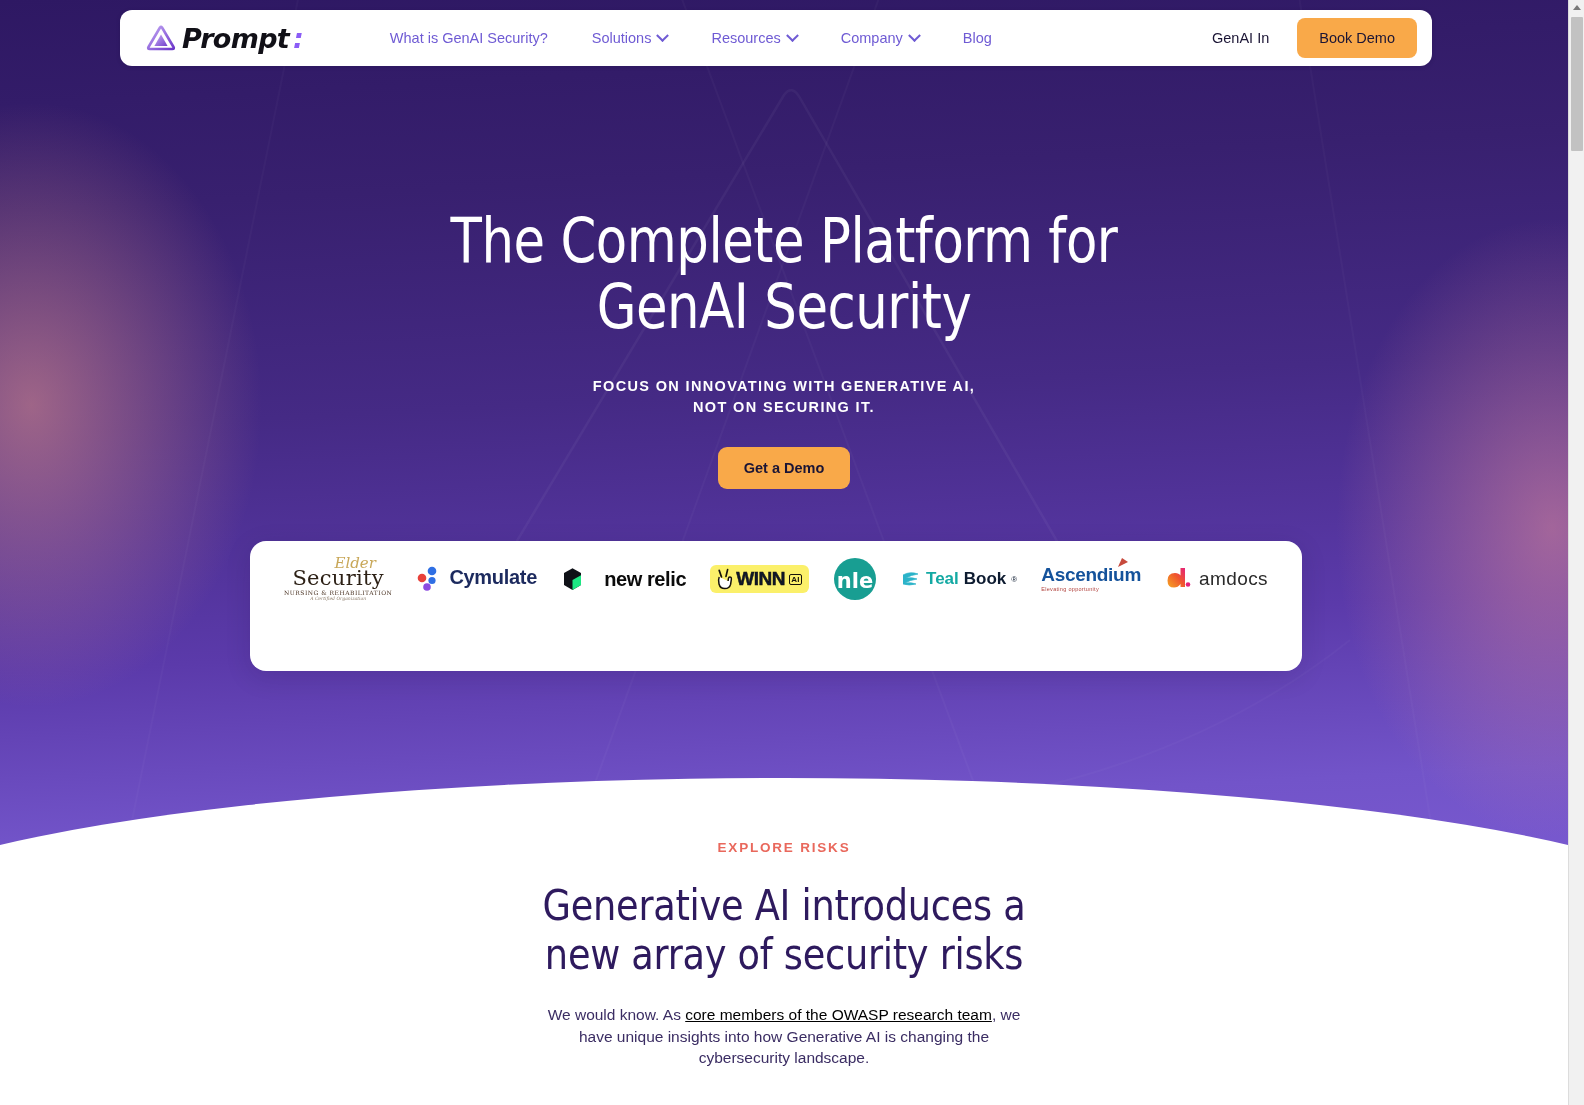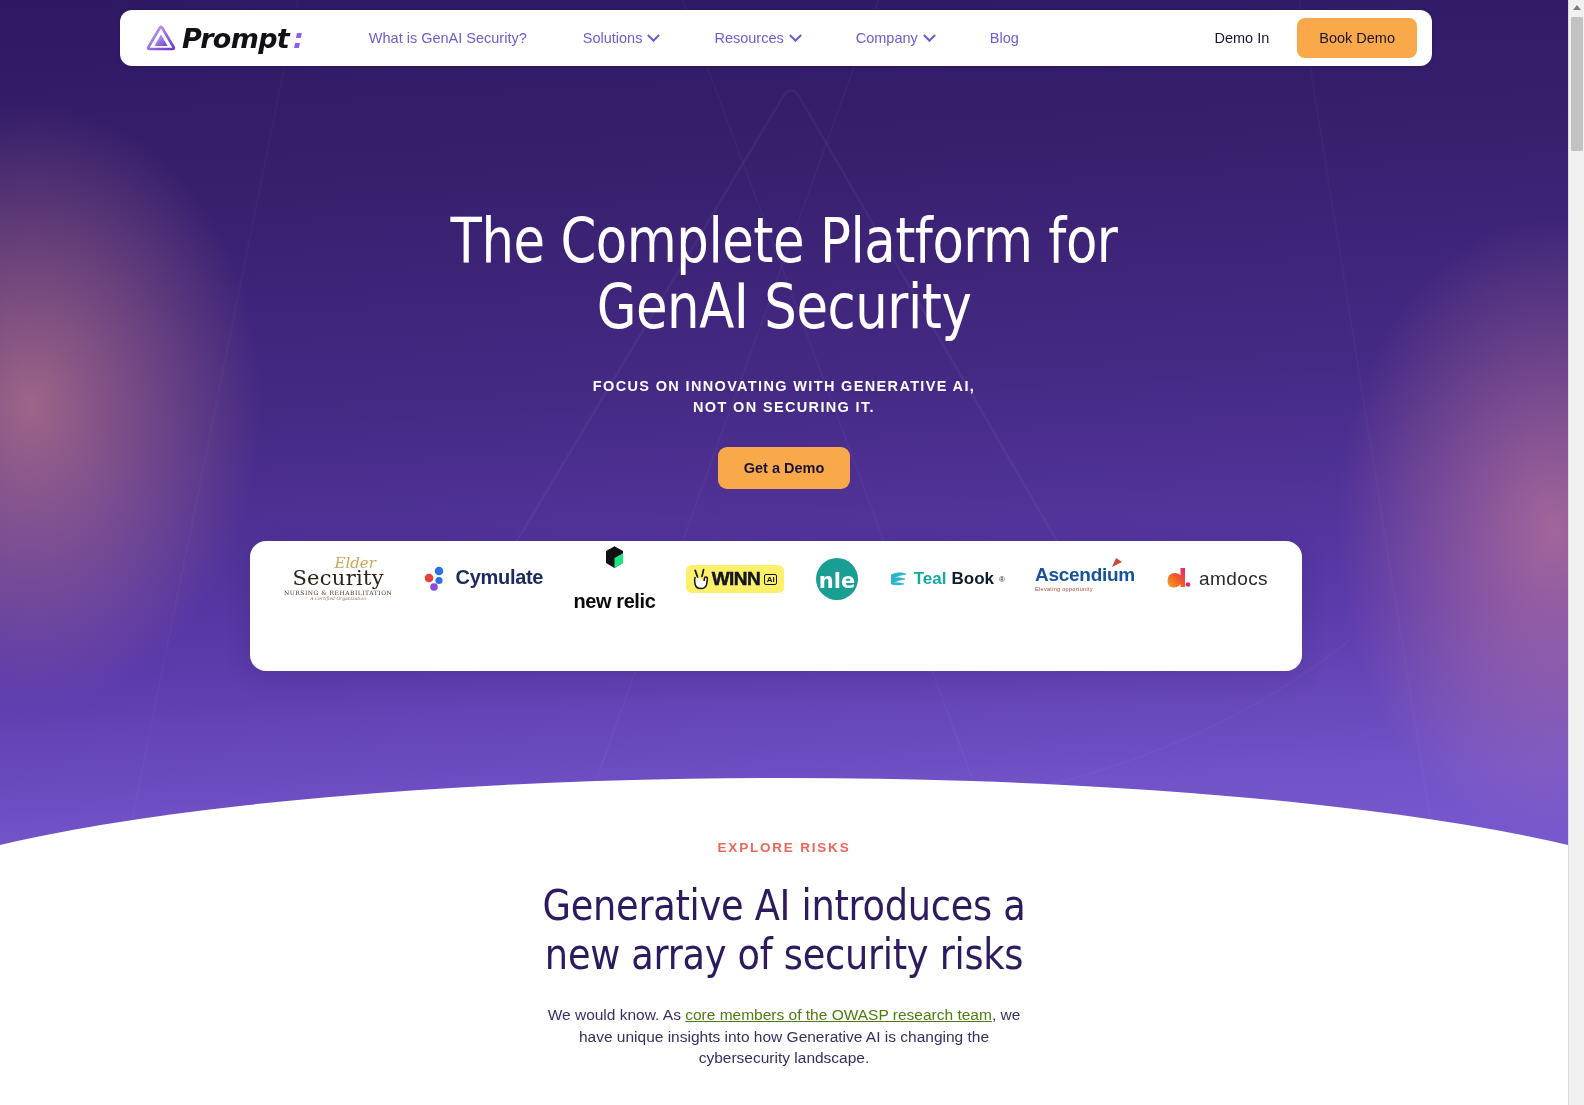--- a/index.html
+++ b/index.html
@@ -70,21 +70,21 @@
   }
   .brand-colon {
     font-family: "DejaVu Sans", sans-serif;
     font-weight: bold; font-style: italic;
     font-size: 27px; color: #8b5cf6; line-height: 1;
     margin-left: -2px;
   }
 
   #nav-links {
     display: flex; align-items: center;
-    margin-left: 65px; gap: 56px;
+    margin-left: 86px; gap: 44px;
   }
   .nav-link {
     display: flex; align-items: center; gap: 7px;
     font-size: 14.5px; color: #6f5bd4;
     white-space: nowrap; cursor: pointer;
   }
   .chev {
     display: inline-block; width: 9px; height: 9px;
     border-right: 2px solid #6f5bd4;
     border-bottom: 2px solid #6f5bd4;
@@ -173,21 +173,21 @@
   }
 
   
   .lg-cymulate {
     display: flex; align-items: flex-start; gap: 9px;
   }
   .lg-cymulate .txt {
     font-size: 20px; font-weight: bold; color: #1c2a5e;
     letter-spacing: -0.3px;
   }
-  .lg-newrelic { display: flex; align-items: center; gap: 20px; flex-direction: column; }
+  .lg-newrelic { display: flex; align-items: center; gap: 20px; }
   .lg-newrelic .txt {
     font-size: 20px; font-weight: bold; color: #0b0b0b; letter-spacing: -0.4px;
   }
   .lg-winn {
     display: flex; align-items: center; gap: 2px;
     background: #fbf06a; border-radius: 6px; padding: 3px 7px;
   }
   .lg-winn .txt {
     font-size: 19px; font-weight: bold; color: #0f172a;
     -webkit-text-stroke: 0.5px #15120a; letter-spacing: -0.5px;
@@ -250,21 +250,21 @@
     font-size: 43px; line-height: 49px; color: #2e1a5e;
     font-weight: normal; letter-spacing: -0.3px;
     transform: scaleX(0.95);
   }
   #risks-body {
     margin: 25px auto 0 auto;
     width: 505px;
     font-size: 15.5px; line-height: 21.5px; color: #3b2d63;
   }
   #risks-body a {
-    color: #4d7c0f; text-decoration: underline; cursor: pointer;
+    color: #000000; text-decoration: underline; cursor: pointer;
   }
 
   
   #scrollbar {
     position: absolute; right: 0; top: 0;
     width: 16px; height: 1105px;
     background: #f1f1f1;
     border-left: 1px solid #dcdcdc;
     z-index: 60;
   }
@@ -336,21 +336,21 @@
         <div class="nav-link">
           <span>Company</span>
           <i class="chev"></i>
         </div>
         <div class="nav-link">
           <span>Blog</span>
         </div>
       </div>
 
       <div id="nav-right">
-        <div id="signin">Demo In</div>
+        <div id="signin">GenAI In</div>
         <button id="book-demo">Book Demo</button>
       </div>
     </div>
 
     <div id="hero-content">
       <h1 id="hero-title">
         <span>The Complete Platform for</span><br>
         <span>GenAI Security</span>
       </h1>
       <div id="hero-sub">

